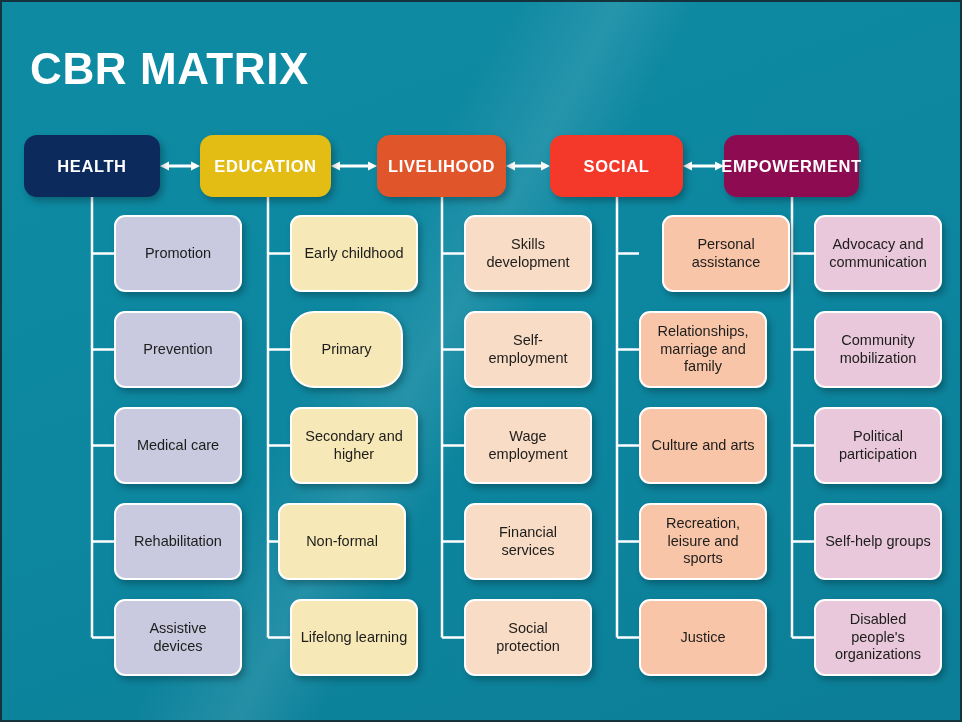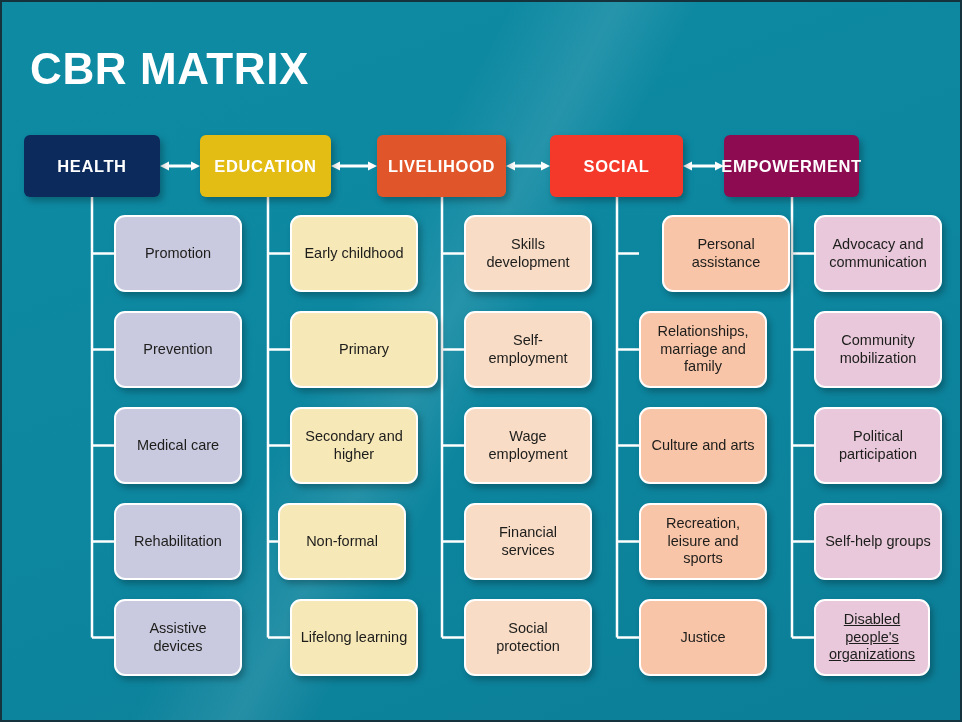--- a/index.html
+++ b/index.html
@@ -44,21 +44,21 @@
     top: 0;
     width: 962px;
     height: 722px;
     pointer-events: none;
   }
 
   .header-box {
     position: absolute;
     top: 0;
     height: 62px;
-    border-radius: 6px;
+    border-radius: 13px;
     display: flex;
     align-items: center;
     justify-content: center;
     color: #ffffff;
     font-size: 16.5px;
     font-weight: bold;
     letter-spacing: 0.6px;
     box-shadow: 3px 4px 7px rgba(0,0,0,0.28);
     white-space: nowrap;
   }
@@ -139,21 +139,21 @@
   <div id="columns-root">
       <div class="header-box" style="left: 22px; width: 136px; top: 133px; background: rgb(13, 42, 92);">HEALTH</div>
       <div class="cell" style="left: 112px; width: 128px; top: 213px; background: rgb(201, 202, 224); white-space: pre-line;">Promotion</div>
       <div class="cell" style="left: 112px; width: 128px; top: 309px; background: rgb(201, 202, 224); white-space: pre-line;">Prevention</div>
       <div class="cell" style="left: 112px; width: 128px; top: 405px; background: rgb(201, 202, 224); white-space: pre-line;">Medical care</div>
       <div class="cell" style="left: 112px; width: 128px; top: 501px; background: rgb(201, 202, 224); white-space: pre-line;">Rehabilitation</div>
       <div class="cell" style="left: 112px; width: 128px; top: 597px; background: rgb(201, 202, 224); white-space: pre-line;">Assistive
 devices</div>
       <div class="header-box" style="left: 198px; width: 131px; top: 133px; background: rgb(227, 188, 20);">EDUCATION</div>
       <div class="cell" style="left: 288px; width: 128px; top: 213px; background: rgb(247, 232, 184); white-space: pre-line;">Early childhood</div>
-      <div class="cell" style="left: 288px; width: 148px; top: 309px; background: rgb(247, 232, 184); white-space: pre-line;">Primary</div>
+      <div class="cell" style="left: 288px; width: 113px; top: 309px; background: rgb(247, 232, 184); white-space: pre-line; border-radius: 24px;">Primary</div>
       <div class="cell" style="left: 288px; width: 128px; top: 405px; background: rgb(247, 232, 184); white-space: pre-line;">Secondary and
 higher</div>
       <div class="cell" style="left: 276px; width: 128px; top: 501px; background: rgb(247, 232, 184); white-space: pre-line;">Non-formal</div>
       <div class="cell" style="left: 288px; width: 128px; top: 597px; background: rgb(247, 232, 184); white-space: pre-line;">Lifelong learning</div>
       <div class="header-box" style="left: 375px; width: 129px; top: 133px; background: rgb(224, 86, 42);">LIVELIHOOD</div>
       <div class="cell" style="left: 462px; width: 128px; top: 213px; background: rgb(248, 220, 198); white-space: pre-line;">Skills
 development</div>
       <div class="cell" style="left: 462px; width: 128px; top: 309px; background: rgb(248, 220, 198); white-space: pre-line;">Self-
 employment</div>
       <div class="cell" style="left: 462px; width: 128px; top: 405px; background: rgb(248, 220, 198); white-space: pre-line;">Wage
@@ -173,18 +173,18 @@
 leisure and sports</div>
       <div class="cell" style="left: 637px; width: 128px; top: 597px; background: rgb(249, 197, 168); white-space: pre-line;">Justice</div>
       <div class="header-box" style="left: 722px; width: 135px; top: 133px; background: rgb(140, 11, 81);">EMPOWERMENT</div>
       <div class="cell" style="left: 812px; width: 128px; top: 213px; background: rgb(232, 200, 218); white-space: pre-line;">Advocacy and
 communication</div>
       <div class="cell" style="left: 812px; width: 128px; top: 309px; background: rgb(232, 200, 218); white-space: pre-line;">Community
 mobilization</div>
       <div class="cell" style="left: 812px; width: 128px; top: 405px; background: rgb(232, 200, 218); white-space: pre-line;">Political
 participation</div>
       <div class="cell" style="left: 812px; width: 128px; top: 501px; background: rgb(232, 200, 218); white-space: pre-line;">Self-help groups</div>
-      <div class="cell" style="left: 812px; width: 116px; top: 597px; background: rgb(232, 200, 218); white-space: pre-line; text-decoration: underline;">Disabled
+      <div class="cell" style="left: 812px; width: 128px; top: 597px; background: rgb(232, 200, 218); white-space: pre-line;">Disabled
 people's
 organizations</div>
     </div>
 
 </div>
 
 </body></html>

